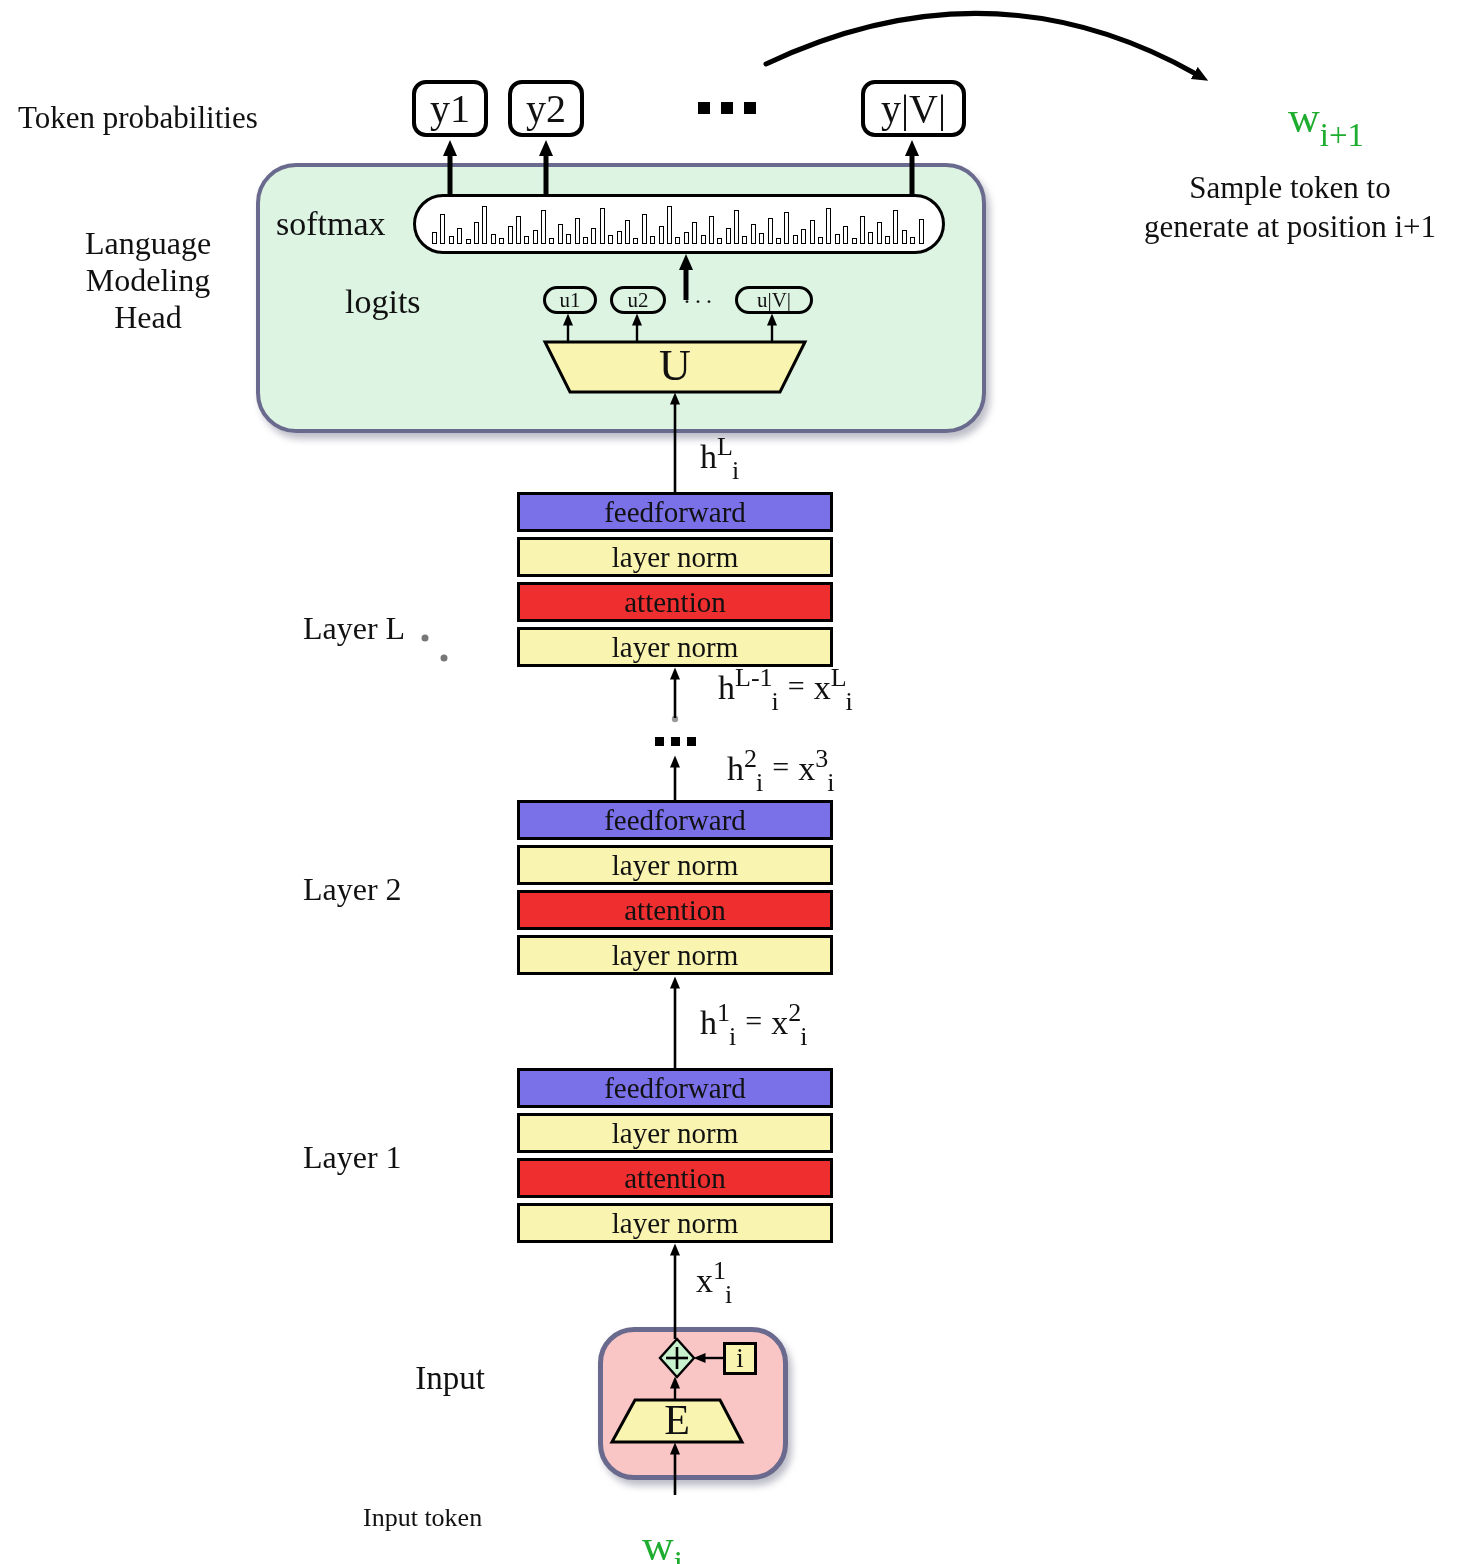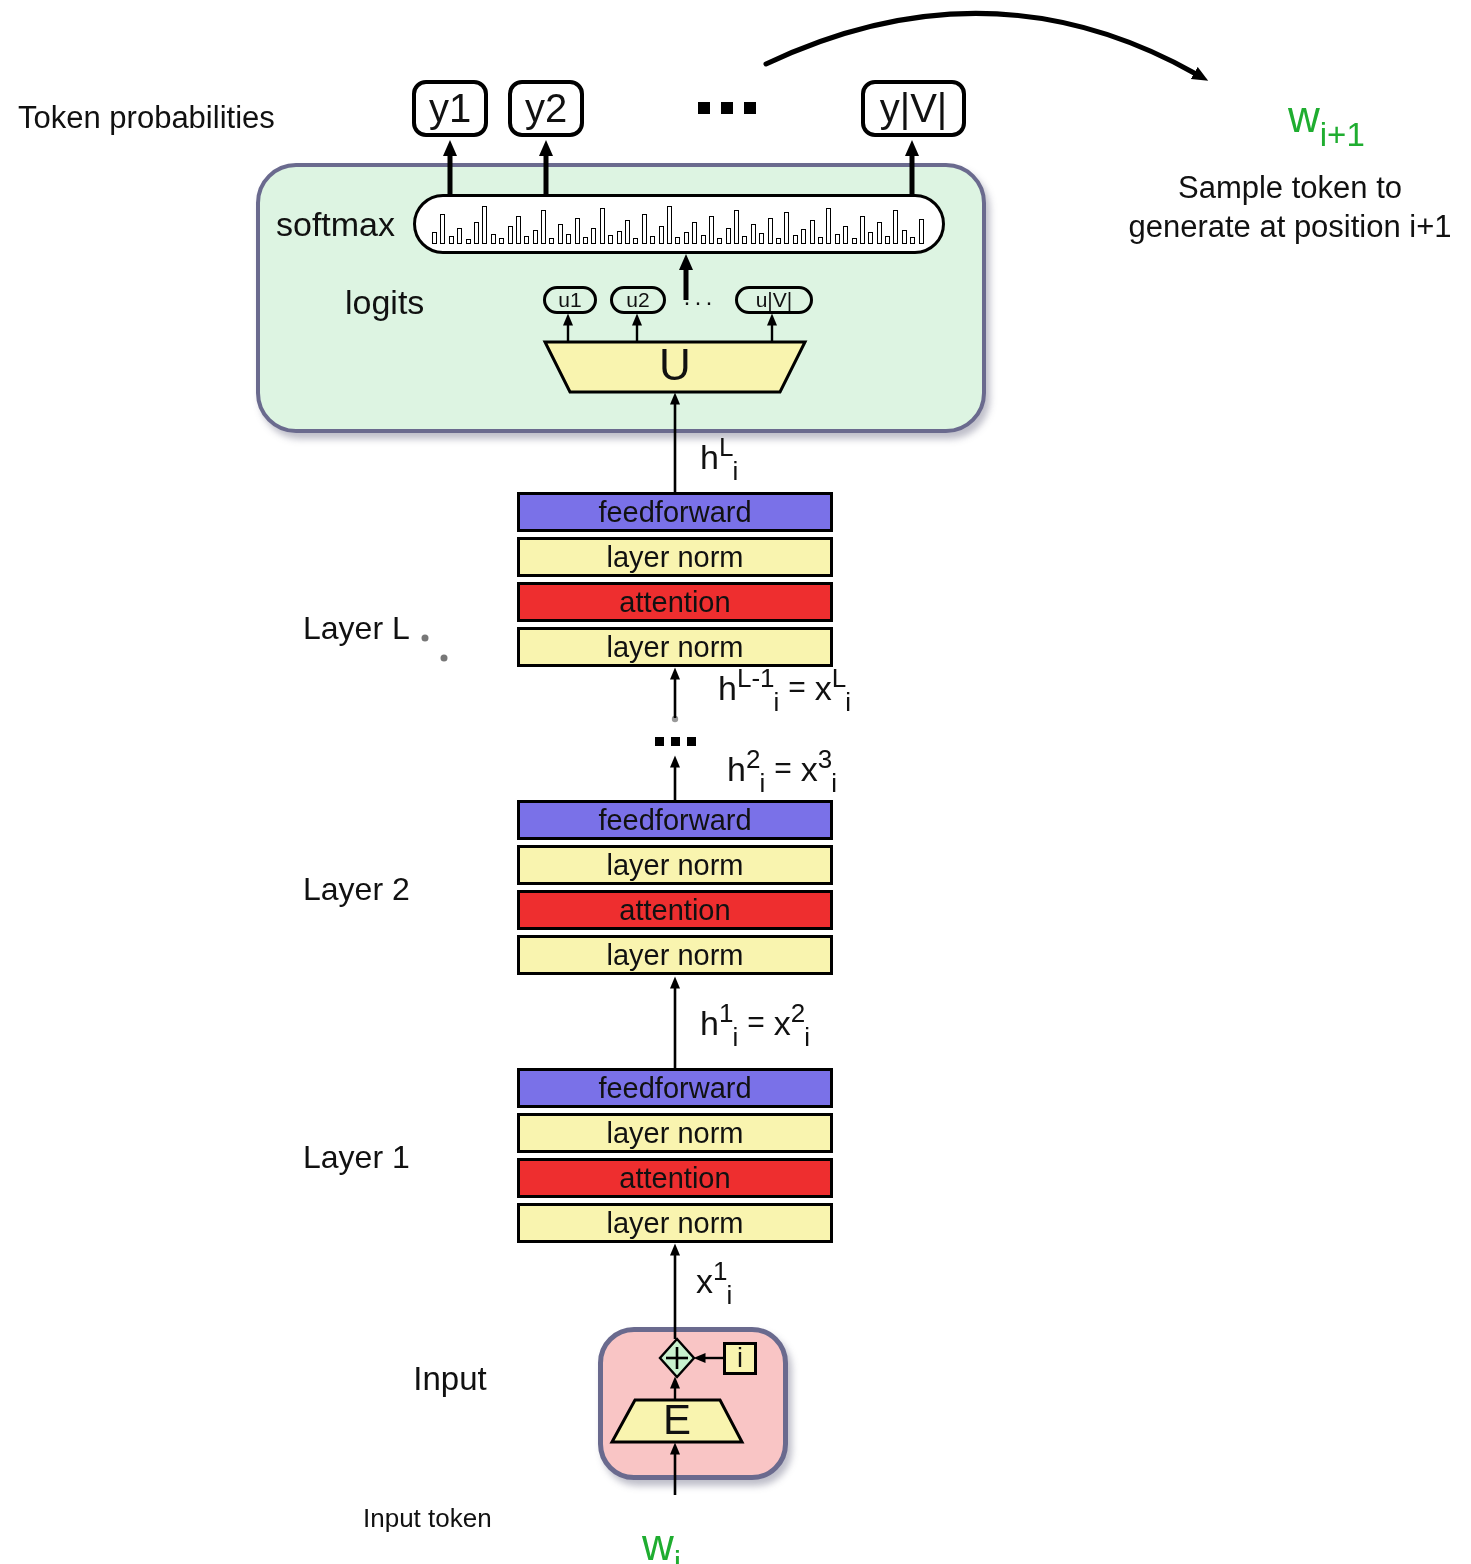--- a/index.html
+++ b/index.html
@@ -1,21 +1,21 @@
 <!DOCTYPE html>
 <html style="--c-mint: #ddf4e2; --c-slate: #6a6a8e; --c-yellow: #f9f4af; --c-blue: #7a71e8; --c-red: #ee2e2f; --c-pink: #f9c5c5; --c-diamond: #c8f1ce; --c-green: #1fad30; --c-ink: #111111;"><head>
 <meta charset="utf-8">
 <style>
   :root{
     --c-mint:#ddf4e2; --c-slate:#6a6a8e; --c-yellow:#f9f4af; --c-blue:#7a71e8;
     --c-red:#ee2e2f; --c-pink:#f9c5c5; --c-diamond:#c8f1ce; --c-green:#1fad30; --c-ink:#111111;
   }
   html,body{margin:0;padding:0;background:#ffffff;}
   #canvas{position:relative;width:1471px;height:1564px;background:#fff;overflow:hidden;
-          font-family:Liberation Sans, sans-serif;color:var(--c-ink);}
+          font-family:Liberation Serif, serif;color:var(--c-ink);}
   .abs{position:absolute;}
   .lbl{white-space:nowrap;}
   
   .bigbox{position:absolute;border:4px solid var(--c-slate);border-radius:40px;
           box-shadow:4px 6px 7px rgba(70,70,100,.35);}
   #lm-head-box{left:256px;top:163px;width:722px;height:262px;background:var(--c-mint);z-index:1;}
   #input-enc-box{left:598px;top:1327px;width:180px;height:143px;background:var(--c-pink);
                  border-radius:36px;border-width:5px;z-index:1;}
   
   #overlay{position:absolute;left:0;top:0;z-index:5;pointer-events:none;}
@@ -126,20 +126,25 @@
   <div class="ybox" style="left:508px;width:76px;">
     <span>y2</span>
   </div>
   <div class="sqdot" style="left:698px;top:102px;width:12px;height:12px;"></div>
   <div class="sqdot" style="left:721px;top:102px;width:12px;height:12px;"></div>
   <div class="sqdot" style="left:744px;top:102px;width:12px;height:12px;"></div>
   <div class="ybox" style="left:861px;width:105px;">
     <span>y|V|</span>
   </div>
 
+  <div class="abs t" id="lm-head-label">
+    <div>Language</div>
+    <div>Modeling</div>
+    <div>Head</div>
+  </div>
 
   <div class="abs t lbl" id="softmax-label">softmax</div>
   <div id="softmax-pill">
       <div class="hbar" style="height: 12px;"></div>
       <div class="hbar" style="height: 30px;"></div>
       <div class="hbar" style="height: 8px;"></div>
       <div class="hbar" style="height: 16px;"></div>
       <div class="hbar" style="height: 5px;"></div>
       <div class="hbar" style="height: 22px;"></div>
       <div class="hbar" style="height: 38px;"></div>

